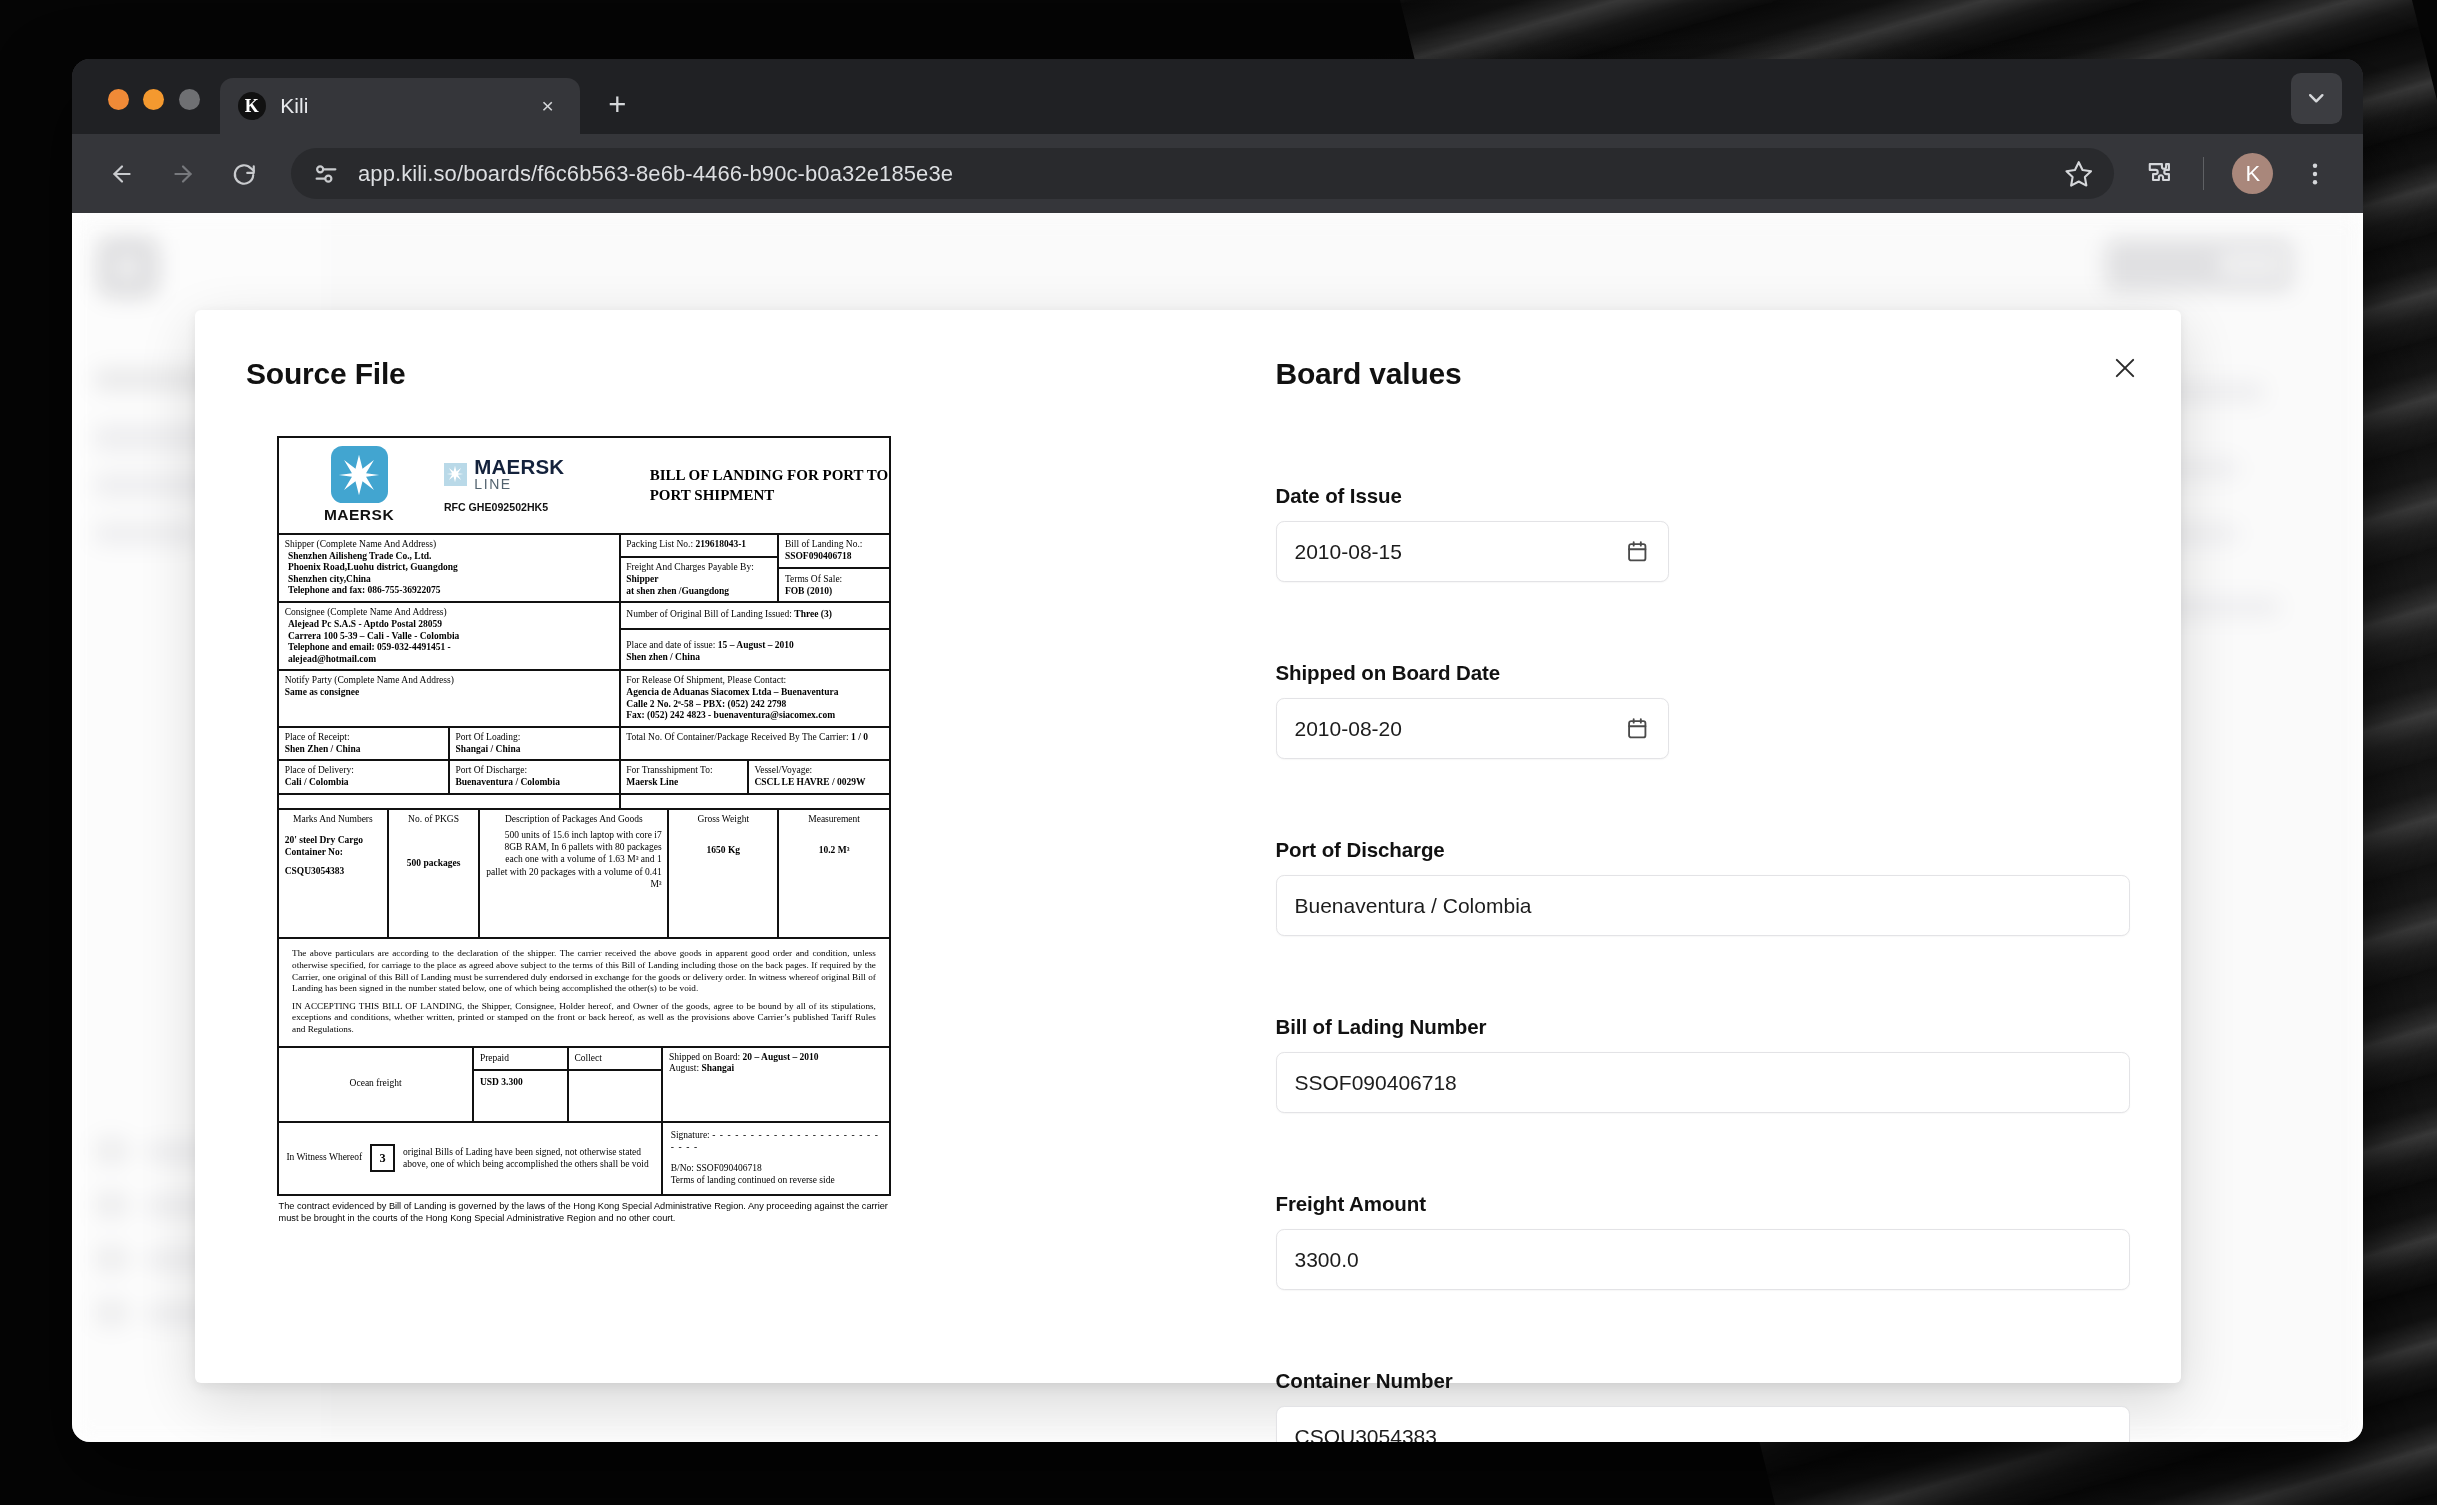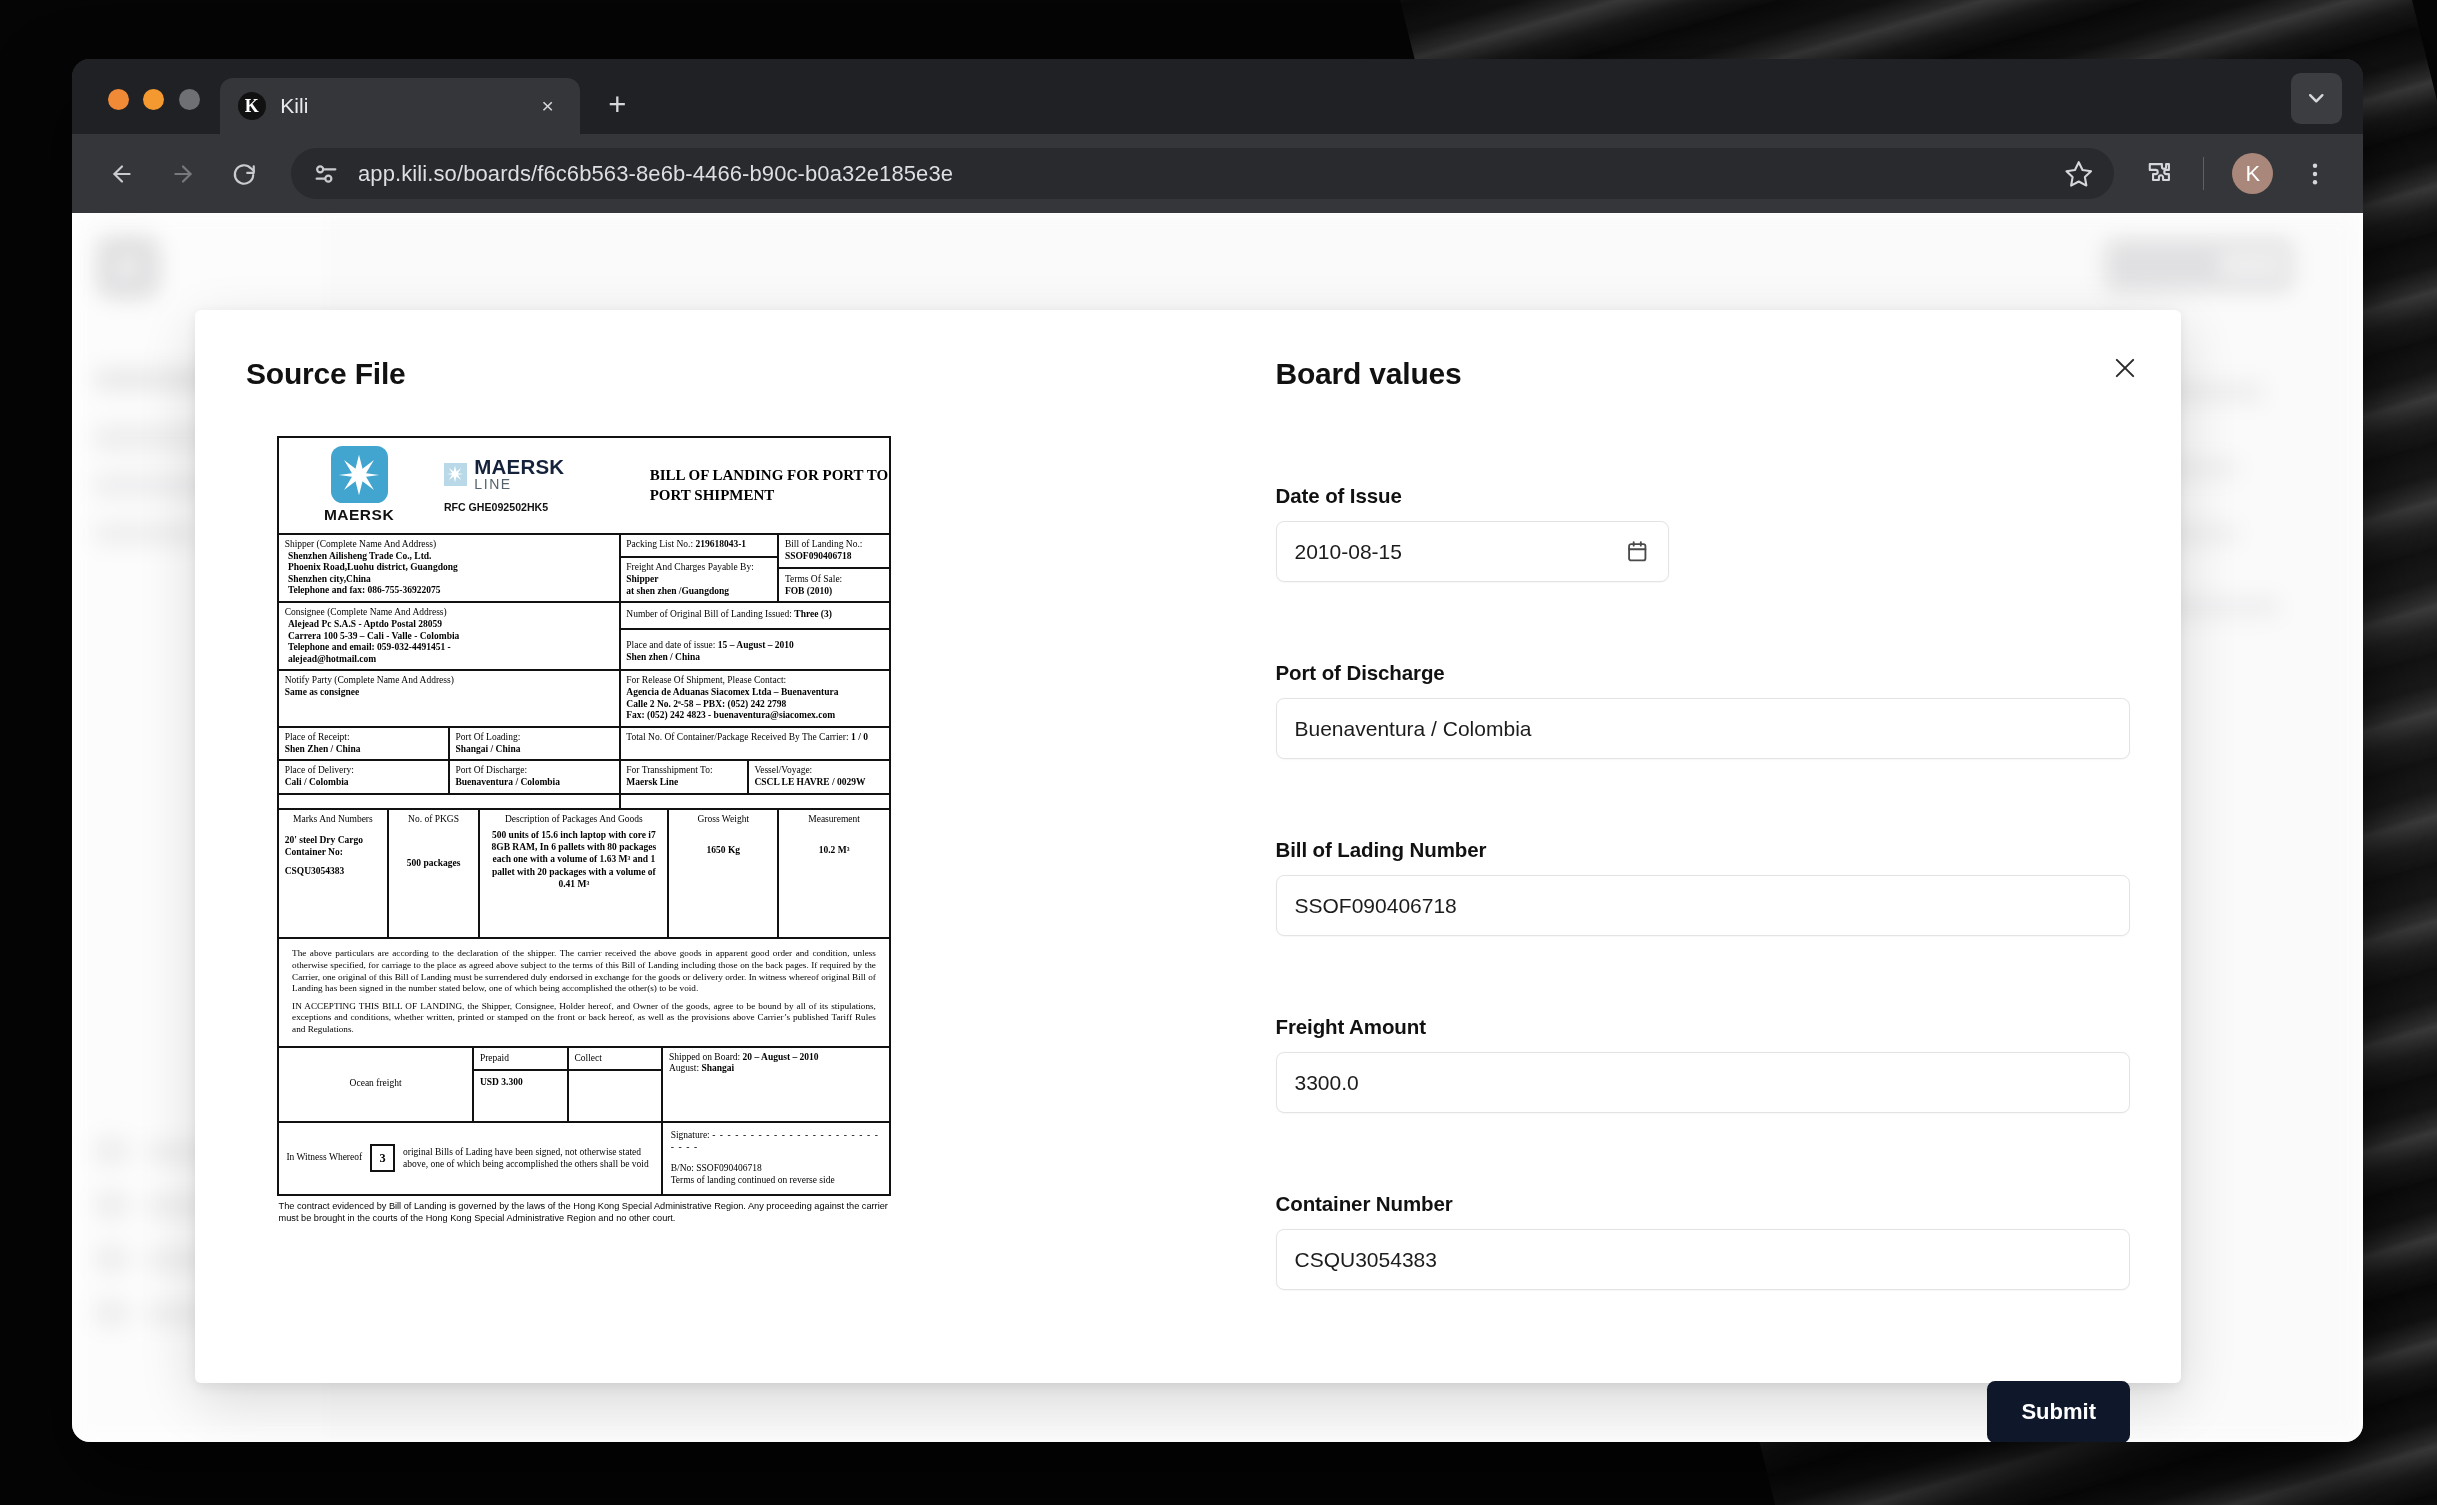--- a/index.html
+++ b/index.html
@@ -587,21 +587,21 @@
               <div style="height:8.2px"></div>
               <div style="font-weight:bold;text-align:left">CSQU3054383</div>
             </div>
             <div class="cell center" style="width:15%">
               <div class="lbl">No. of PKGS</div>
               <div style="height:33px"></div>
               <div style="font-weight:bold">500 packages</div>
             </div>
             <div class="cell center" style="width:31%">
               <div class="lbl">Description of Packages And Goods</div>
-              <div style="font-weight:bold;text-align:center;padding-top:3.3px;line-height:1.3">500 units of 15.6 inch laptop with core i7 8GB RAM, In 6 pallets with 80 packages each one with a volume of 1.63 M³ and 1 pallet with 20 packages with a volume of 0.41 M³</div>
+              <div style="font-weight:normal;text-align:right;padding-top:3.3px;line-height:1.3">500 units of 15.6 inch laptop with core i7 8GB RAM, In 6 pallets with 80 packages each one with a volume of 1.63 M³ and 1 pallet with 20 packages with a volume of 0.41 M³</div>
             </div>
             <div class="cell center" style="width:18%">
               <div class="lbl">Gross Weight</div>
               <div style="height:19.6px"></div>
               <div style="font-weight:bold">1650 Kg</div>
             </div>
             <div class="cell center" style="width:18%">
               <div class="lbl">Measurement</div>
               <div style="height:19.6px"></div>
               <div style="font-weight:bold">10.2 M³</div>
@@ -674,20 +674,34 @@
               <svg viewBox="0 0 24 24" fill="none" stroke="currentColor" stroke-width="1.8" stroke-linecap="round">
                   <rect x="4" y="5" width="16" height="16" rx="2"></rect>
                   <line x1="4" y1="10" x2="20" y2="10"></line>
                   <line x1="8.5" y1="3" x2="8.5" y2="6.5"></line>
                   <line x1="15.5" y1="3" x2="15.5" y2="6.5"></line>
                 </svg>
             </span>
           </div>
         </div>
 
+        <div class="field">
+          <div class="field-label">Shipped on Board Date</div>
+          <div class="input-box date">
+            <span>2010-08-20</span>
+            <span class="cal">
+              <svg viewBox="0 0 24 24" fill="none" stroke="currentColor" stroke-width="1.8" stroke-linecap="round">
+                  <rect x="4" y="5" width="16" height="16" rx="2"></rect>
+                  <line x1="4" y1="10" x2="20" y2="10"></line>
+                  <line x1="8.5" y1="3" x2="8.5" y2="6.5"></line>
+                  <line x1="15.5" y1="3" x2="15.5" y2="6.5"></line>
+                </svg>
+            </span>
+          </div>
+        </div>
 
 
         <div class="field">
           <div class="field-label">Port of Discharge</div>
           <div class="input-box">
             <span>Buenaventura / Colombia</span>
           </div>
         </div>
 
         <div class="field">

